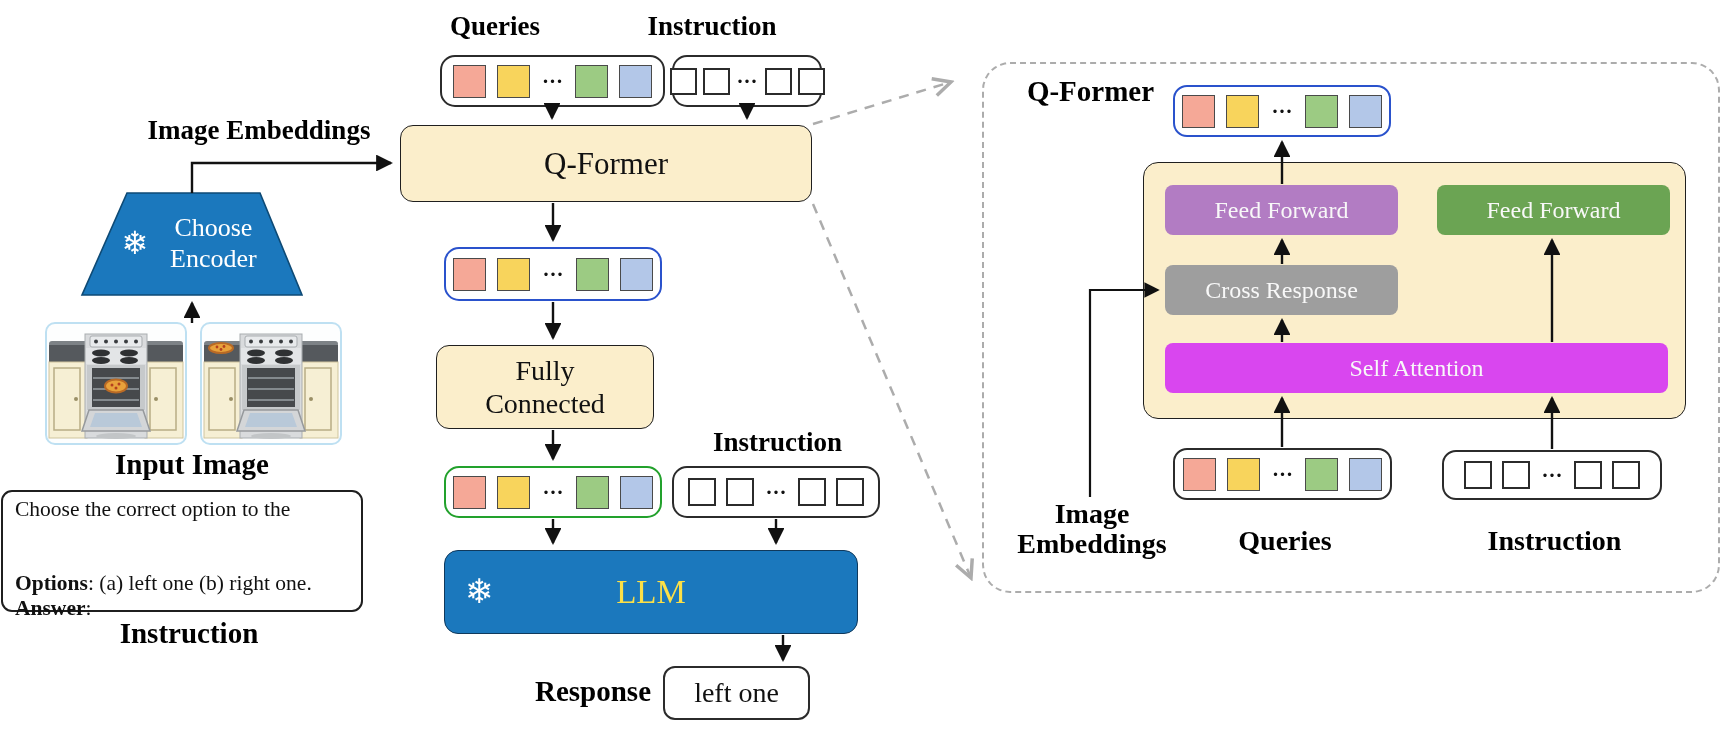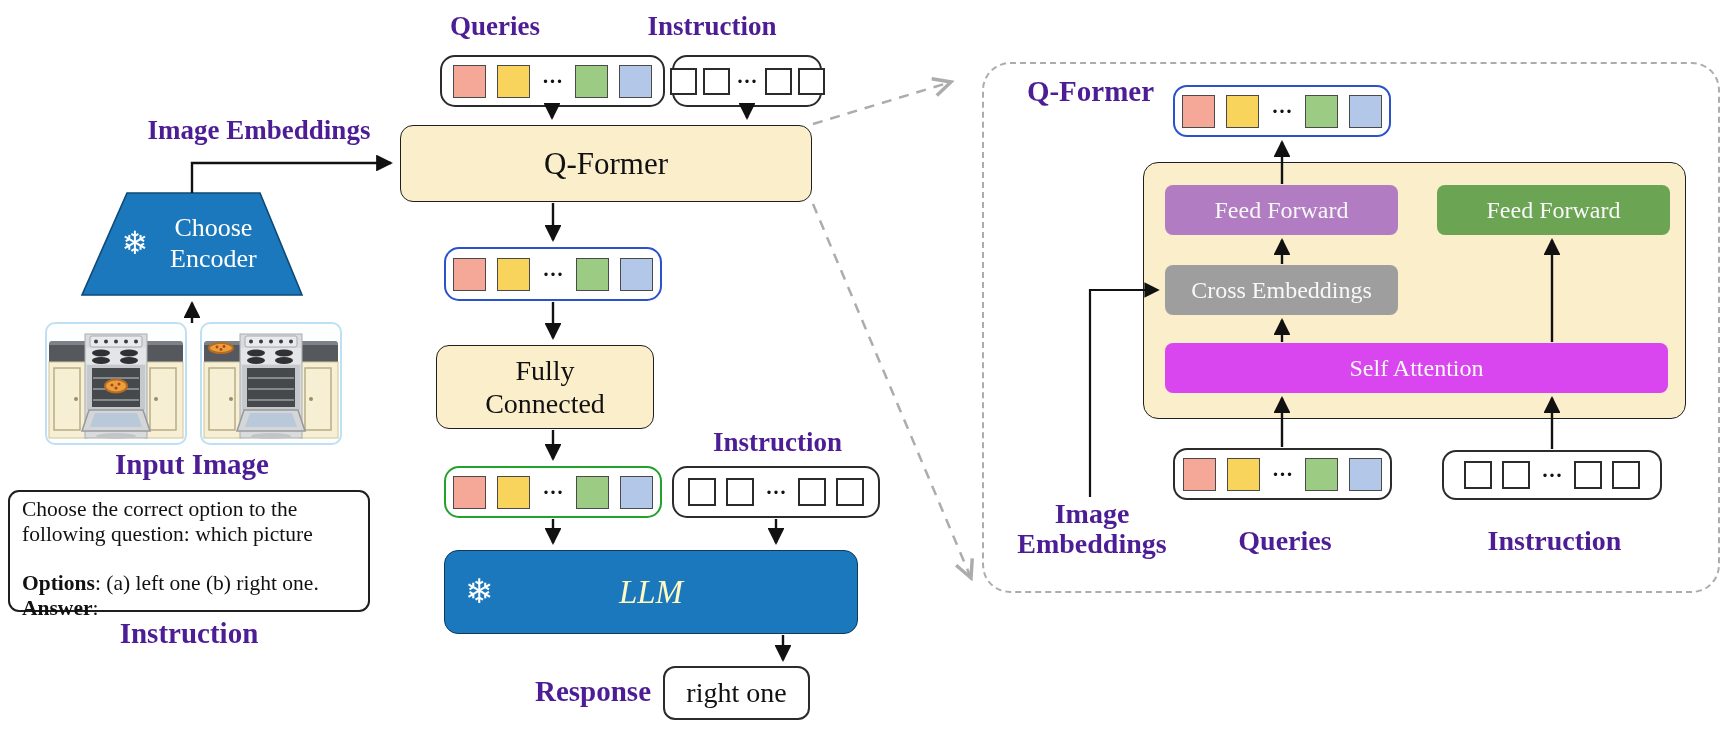--- a/index.html
+++ b/index.html
@@ -2,21 +2,21 @@
 <html><head>
 <meta charset="utf-8">
 <style>
   html,body{margin:0;padding:0;background:#ffffff;}
   #canvas{
     position:relative;width:1723px;height:738px;background:#ffffff;
     font-family:"Liberation Serif",serif;overflow:hidden;
   }
   .abs{position:absolute;box-sizing:border-box;}
   
-  .blabel{font-weight:700;color:#4c1d95;text-align:center;line-height:1.08;}
+  .blabel{font-weight:700;color:#000000;text-align:center;line-height:1.08;}
   .lab27{font-size:27px;} .lab28{font-size:28px;} .lab29{font-size:29px;}
   
   .cream{background:#FBEECB;border:1.6px solid #1f1f1f;border-radius:13px;}
   .roundbox{background:#ffffff;border:2px solid #2b2b2b;border-radius:15px;}
   .blue-border{border:2.6px solid #2A52CC;}
   .green-border{border:2.6px solid #22A12C;}
   .center-text{display:flex;align-items:center;justify-content:center;text-align:center;color:#111;}
   .bluebox{background:#1B78BD;border:1.6px solid #10395c;border-radius:14px;color:#fff;}
   .chip{border-radius:8px;color:#f8f8f8;display:flex;align-items:center;justify-content:center;font-size:24px;}
   .purple{background:#B27CC3;} .greenchip{background:#6BA453;}
@@ -143,23 +143,23 @@
     <line x1="48" y1="56" x2="94" y2="56" stroke="#9aa0a4" stroke-width="1.6"></line>
     <line x1="48" y1="67" x2="94" y2="67" stroke="#9aa0a4" stroke-width="1.6"></line>
     <line x1="48" y1="78" x2="94" y2="78" stroke="#9aa0a4" stroke-width="1.6"></line>
     <polygon points="44,88 98,88 105,109 37,109" fill="#d4d6d8" stroke="#96999c" stroke-width="1.5"></polygon>
     <polygon points="50,91 92,91 97,105 45,105" fill="#b9c9d9"></polygon>
     <ellipse cx="71" cy="114" rx="20" ry="3" fill="#c2c5c7"></ellipse>
   </svg>
 
   <div class="abs blabel lab29" style="left:87px;top:449px;width:210px;">Input Image</div>
 
-  <div class="abs prompt" style="left:8px;top:490px;width:362px;height:122px;">
+  <div class="abs prompt" style="left:1px;top:490px;width:362px;height:122px;">
     <span>Choose the correct option to the</span><br>
-    <span>following question: which picture</span><br>
+    <br>
     <br>
     <b>Options</b><span>: (a) left one (b) right one.</span><br>
     <b>Answer</b><span>:</span>
   </div>
   <div class="abs blabel lab29" style="left:58px;top:618px;width:262px;">Instruction</div>
 
   <div class="abs roundbox blue-border" style="left:444px;top:247px;width:218px;height:54px;">
     <div class="tokrow">
         <span class="tok" style="background: rgb(245, 168, 151);"></span>
         <span class="tok" style="background: rgb(248, 212, 92);"></span>
@@ -189,45 +189,45 @@
         <span class="tok tok-instr" style="background: rgb(255, 255, 255);"></span>
         <span class="tok tok-instr" style="background: rgb(255, 255, 255);"></span>
         <span class="tok-dots">···</span>
         <span class="tok tok-instr" style="background: rgb(255, 255, 255);"></span>
         <span class="tok tok-instr" style="background: rgb(255, 255, 255);"></span>
       </div>
   </div>
 
   <div class="abs bluebox" style="left:444px;top:550px;width:414px;height:84px;">
     <span class="snow abs" style="left:20px;top:24px;font-size:34px;">❄</span>
-    <div class="center-text" style="width:100%;height:100%;font-size:33px;color:#fef9c3;font-style:italic;">LLM</div>
+    <div class="center-text" style="width:100%;height:100%;font-size:33px;color:#fde047;">LLM</div>
   </div>
 
   <div class="abs blabel lab29" style="left:528px;top:676px;width:130px;">Response</div>
-  <div class="abs roundbox center-text" style="left:663px;top:666px;width:147px;height:54px;font-size:28px;border-radius:12px;">right one</div>
+  <div class="abs roundbox center-text" style="left:663px;top:666px;width:147px;height:54px;font-size:28px;border-radius:12px;">left one</div>
 
   <div class="abs dashed-panel" style="left:982px;top:62px;width:738px;height:531px;"></div>
 
   <div class="abs blabel" style="left:998px;top:76px;width:185px;font-size:29px;">Q-Former</div>
 
   <div class="abs roundbox blue-border" style="left:1173px;top:85px;width:218px;height:52px;border-radius:14px;">
     <div class="tokrow">
         <span class="tok" style="background: rgb(245, 168, 151);"></span>
         <span class="tok" style="background: rgb(248, 212, 92);"></span>
         <span class="tok-dots">···</span>
         <span class="tok" style="background: rgb(156, 203, 131);"></span>
         <span class="tok" style="background: rgb(179, 199, 232);"></span>
       </div>
   </div>
 
   <div class="abs cream" style="left:1143px;top:162px;width:543px;height:257px;border-radius:15px;"></div>
 
   <div class="abs chip purple" style="left:1165px;top:185px;width:233px;height:50px;">Feed Forward</div>
   <div class="abs chip greenchip" style="left:1437px;top:185px;width:233px;height:50px;">Feed Forward</div>
-  <div class="abs chip graychip" style="left:1165px;top:265px;width:233px;height:50px;">Cross Embeddings</div>
+  <div class="abs chip graychip" style="left:1165px;top:265px;width:233px;height:50px;">Cross Response</div>
   <div class="abs chip orangechip" style="left:1165px;top:343px;width:503px;height:50px;">Self Attention</div>
 
   <div class="abs roundbox" style="left:1173px;top:448px;width:219px;height:52px;border-radius:14px;">
     <div class="tokrow">
         <span class="tok" style="background: rgb(245, 168, 151);"></span>
         <span class="tok" style="background: rgb(248, 212, 92);"></span>
         <span class="tok-dots">···</span>
         <span class="tok" style="background: rgb(156, 203, 131);"></span>
         <span class="tok" style="background: rgb(179, 199, 232);"></span>
       </div>

